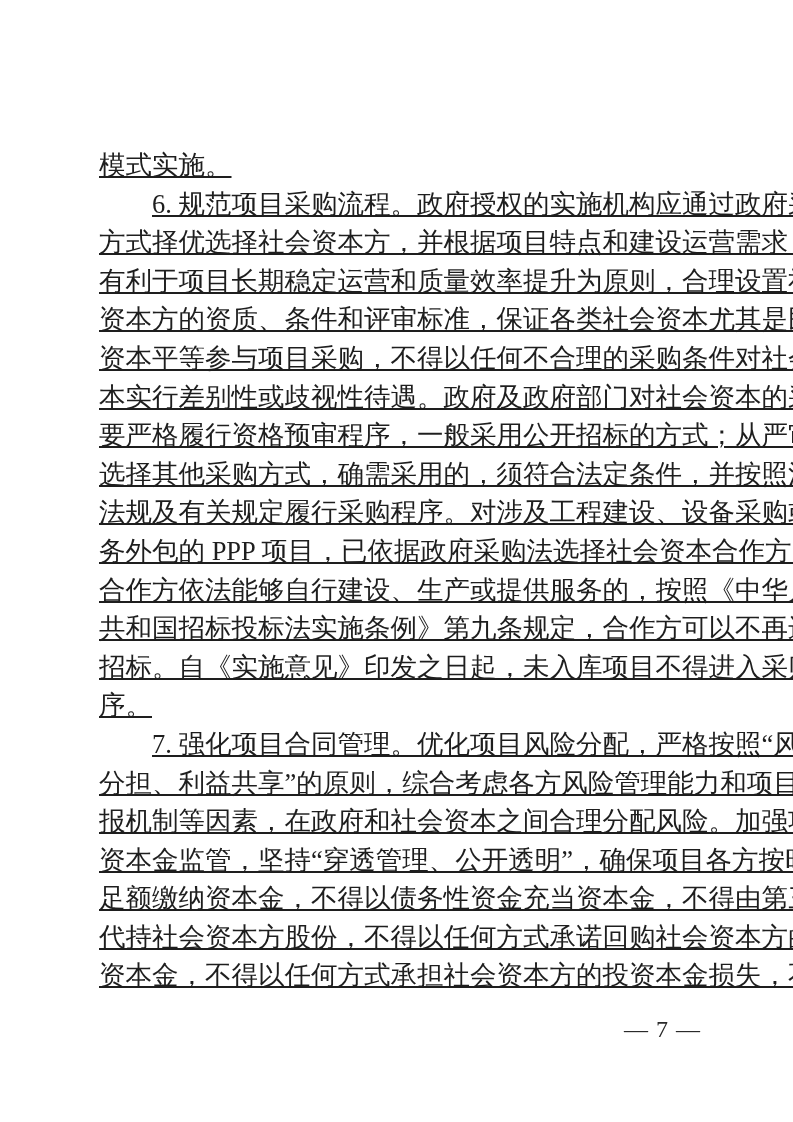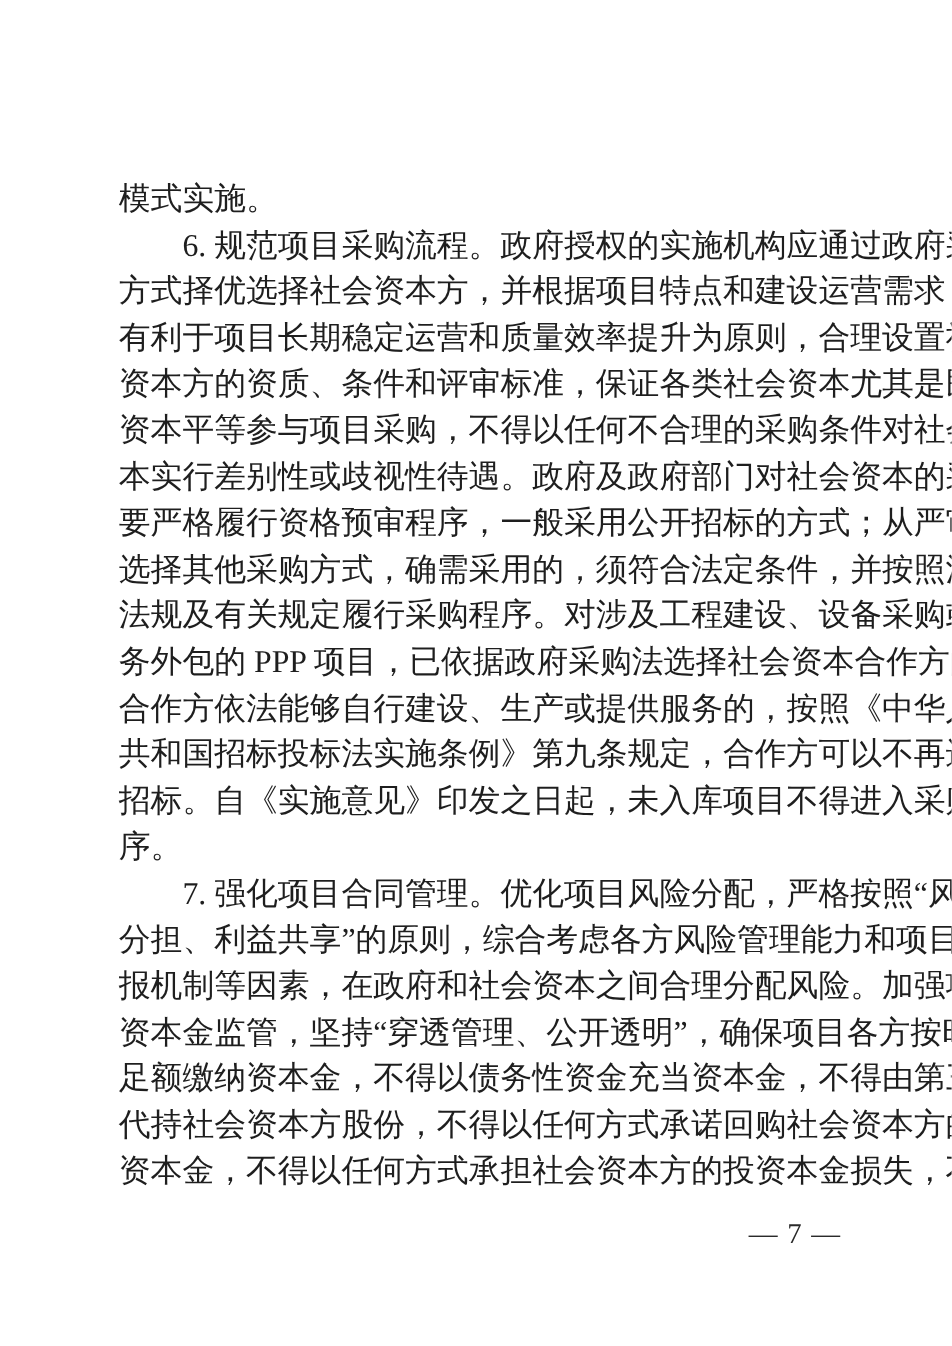--- a/index.html
+++ b/index.html
@@ -25,20 +25,21 @@
   }
   .line {
     font-size: 26.5px;
     line-height: 38.6px;
     height: 38.6px;
     white-space: nowrap;
     text-align: justify;
     text-align-last: justify;
     color: #1e1e1e;
     letter-spacing: 0px;
+    text-decoration: underline;
   }
   
   .line.end {
     text-align: left;
     text-align-last: left;
   }
   
   .line.indent {
     padding-left: 53px;
   }

